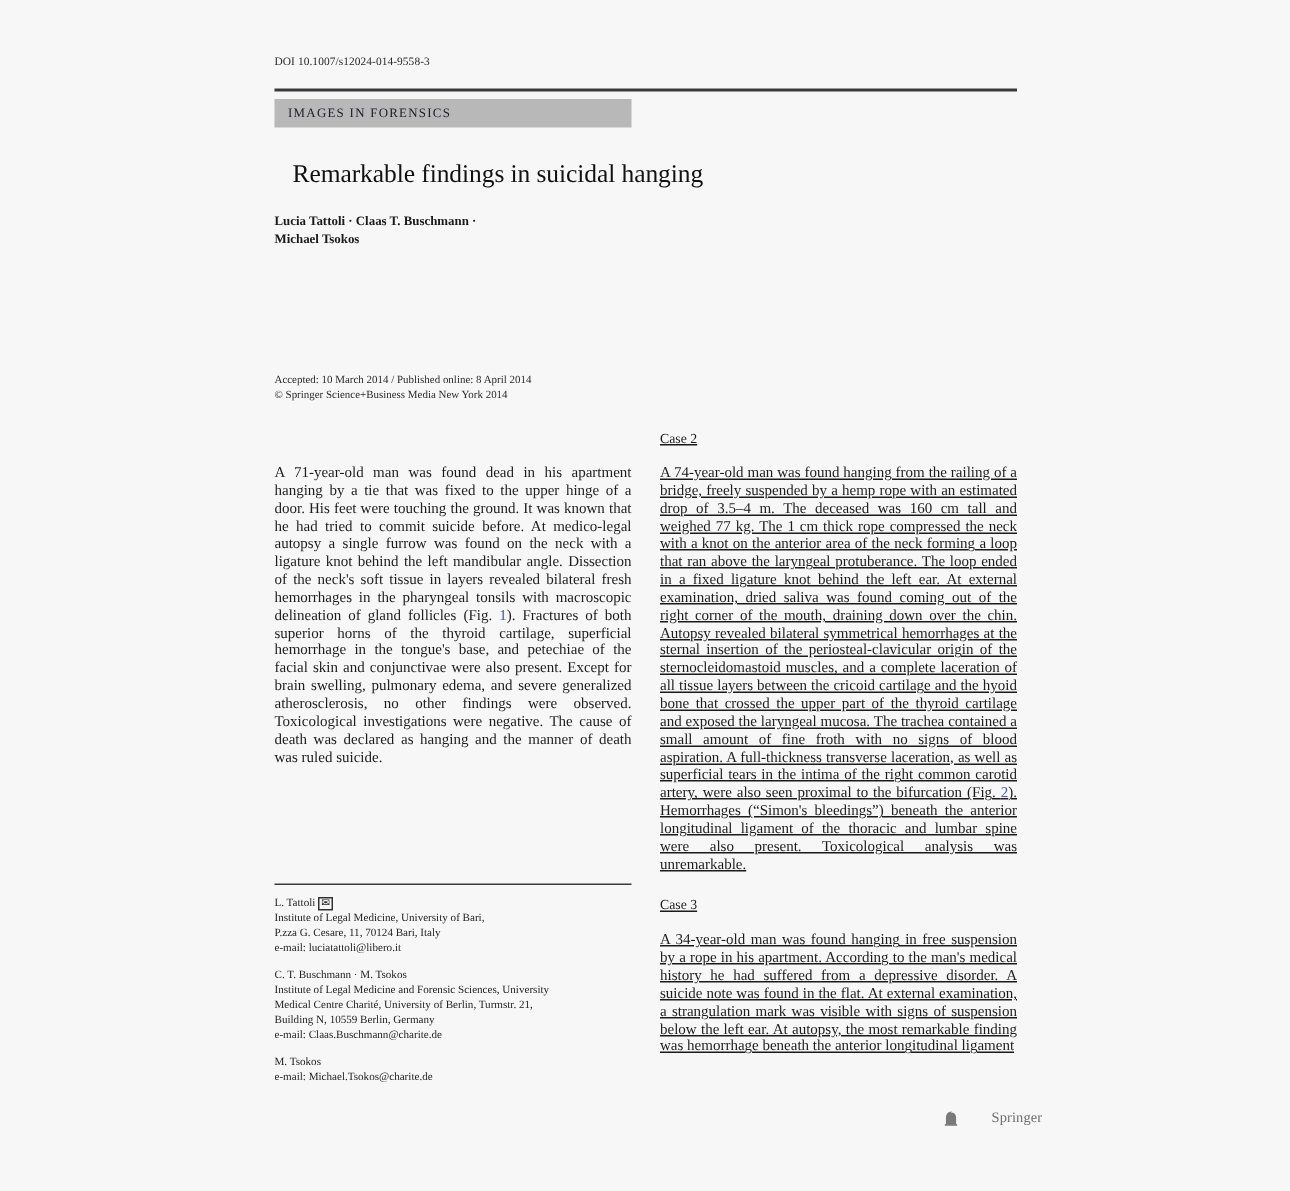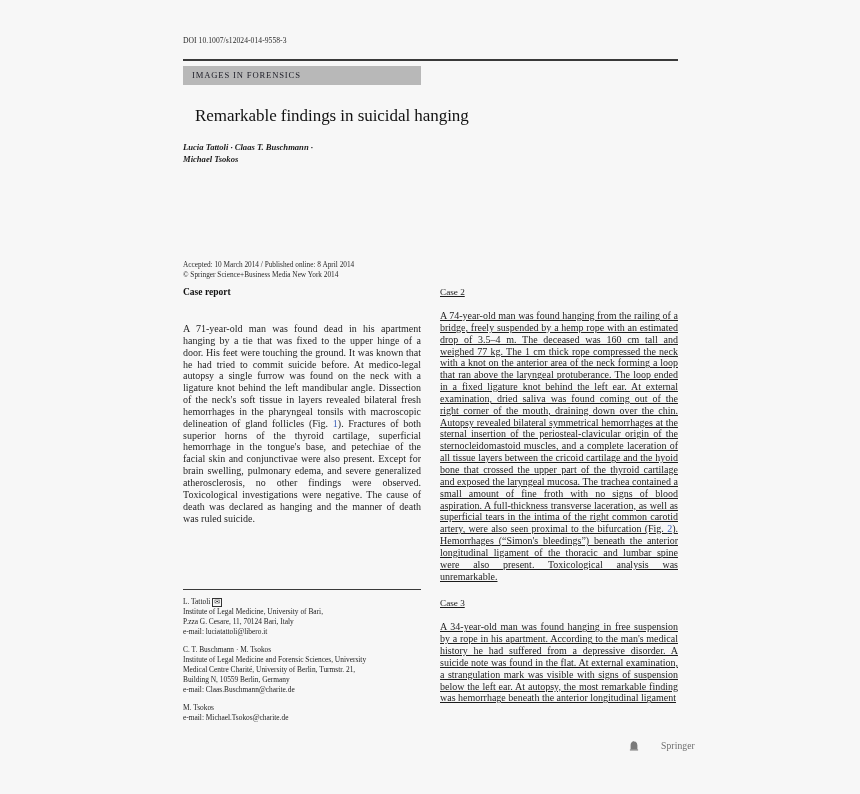--- a/index.html
+++ b/index.html
@@ -78,27 +78,26 @@
 
   .authors {
     position: absolute;
     left: 0;
     top: 141px;
     width: 300px;
     font-size: 8.6px;
     font-weight: bold;
     line-height: 12.4px;
     color: #1a1a1a;
-    font-style: italic;
   }
 
   .pubdates {
     position: absolute;
     left: 0;
-    top: 260px;
+    top: 248px;
     width: 400px;
     font-size: 7.3px;
     line-height: 9.8px;
     color: #2a2a2a;
   }
 
   
   .columns {
     position: absolute;
     left: 0;
@@ -216,21 +215,20 @@
   <div class="authors">Lucia Tattoli · Claas T. Buschmann ·<br>Michael Tsokos</div>
 
   <div class="pubdates">
     <div>Accepted: 10 March 2014 / Published online: 8 April 2014</div>
     <div>© Springer Science+Business Media New York 2014</div>
   </div>
 
   <div class="columns">
 
     <div class="col col-left">
-      <h2 class="head">Case report</h2>
       <div class="gap-md"></div>
       <div class="gap-sm"></div>
       <p class="body"><span>A 71-year-old man was found dead in his apartment hanging by a tie that was fixed to the upper hinge of a door. His feet were touching the ground. It was known that he had tried to commit suicide before. At medico-legal autopsy a single furrow was found on the neck with a ligature knot behind the left mandibular angle. Dissection of the neck's soft tissue in layers revealed bilateral fresh hemorrhages in the pharyngeal tonsils with macroscopic delineation of gland follicles (Fig. </span><a class="xref" href="#">1</a><span>). Fractures of both superior horns of the thyroid cartilage, superficial hemorrhage in the tongue's base, and petechiae of the facial skin and conjunctivae were also present. Except for brain swelling, pulmonary edema, and severe generalized atherosclerosis, no other findings were observed. Toxicological investigations were negative. The cause of death was declared as hanging and the manner of death was ruled suicide.</span></p>
     </div>
 
     <div class="col col-right">
       <h3 class="subhead">Case 2</h3>
       <div class="gap-sm"></div>
       <p class="body"><span>A 74-year-old man was found hanging from the railing of a bridge, freely suspended by a hemp rope with an estimated drop of 3.5–4 m. The deceased was 160 cm tall and weighed 77 kg. The 1 cm thick rope compressed the neck with a knot on the anterior area of the neck forming a loop that ran above the laryngeal protuberance. The loop ended in a fixed ligature knot behind the left ear. At external examination, dried saliva was found coming out of the right corner of the mouth, draining down over the chin. Autopsy revealed bilateral symmetrical hemorrhages at the sternal insertion of the periosteal-clavicular origin of the sternocleidomastoid muscles, and a complete laceration of all tissue layers between the cricoid cartilage and the hyoid bone that crossed the upper part of the thyroid cartilage and exposed the laryngeal mucosa. The trachea contained a small amount of fine froth with no signs of blood aspiration. A full-thickness transverse laceration, as well as superficial tears in the intima of the right common carotid artery, were also seen proximal to the bifurcation (Fig. </span><a class="xref" href="#">2</a><span>). Hemorrhages (“Simon's bleedings”) beneath the anterior longitudinal ligament of the thoracic and lumbar spine were also present. Toxicological analysis was unremarkable.</span></p>
       <div class="gap-lg"></div>

